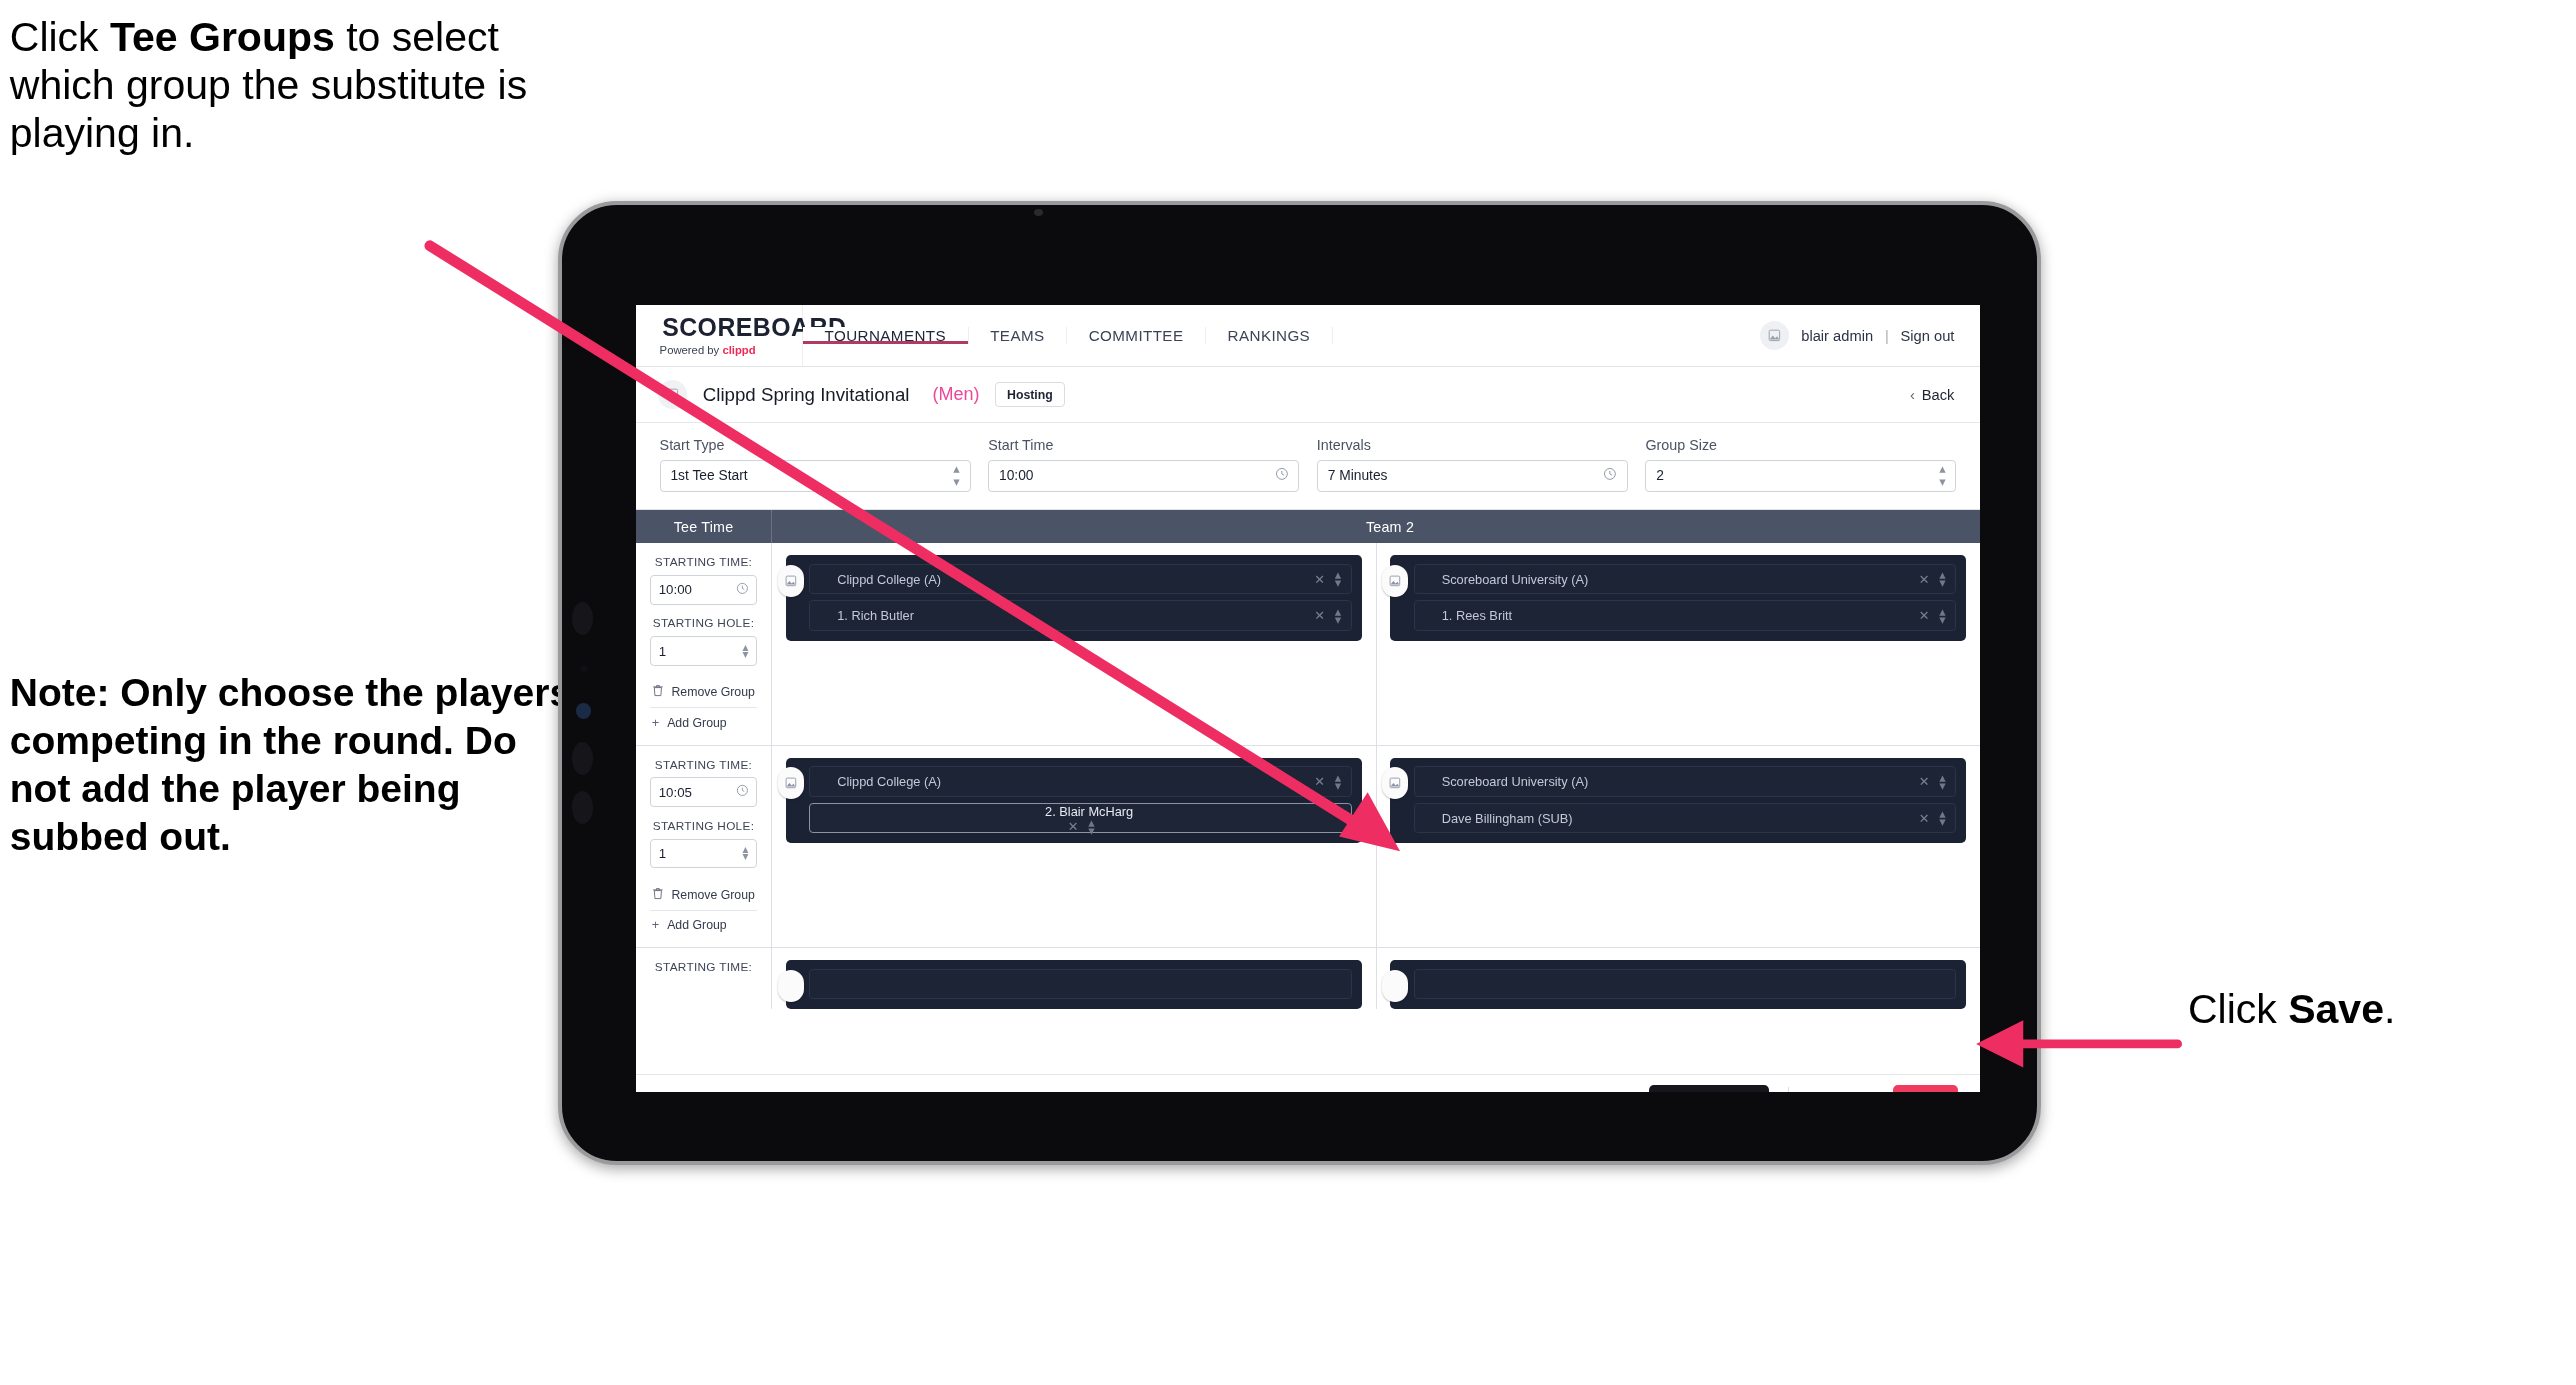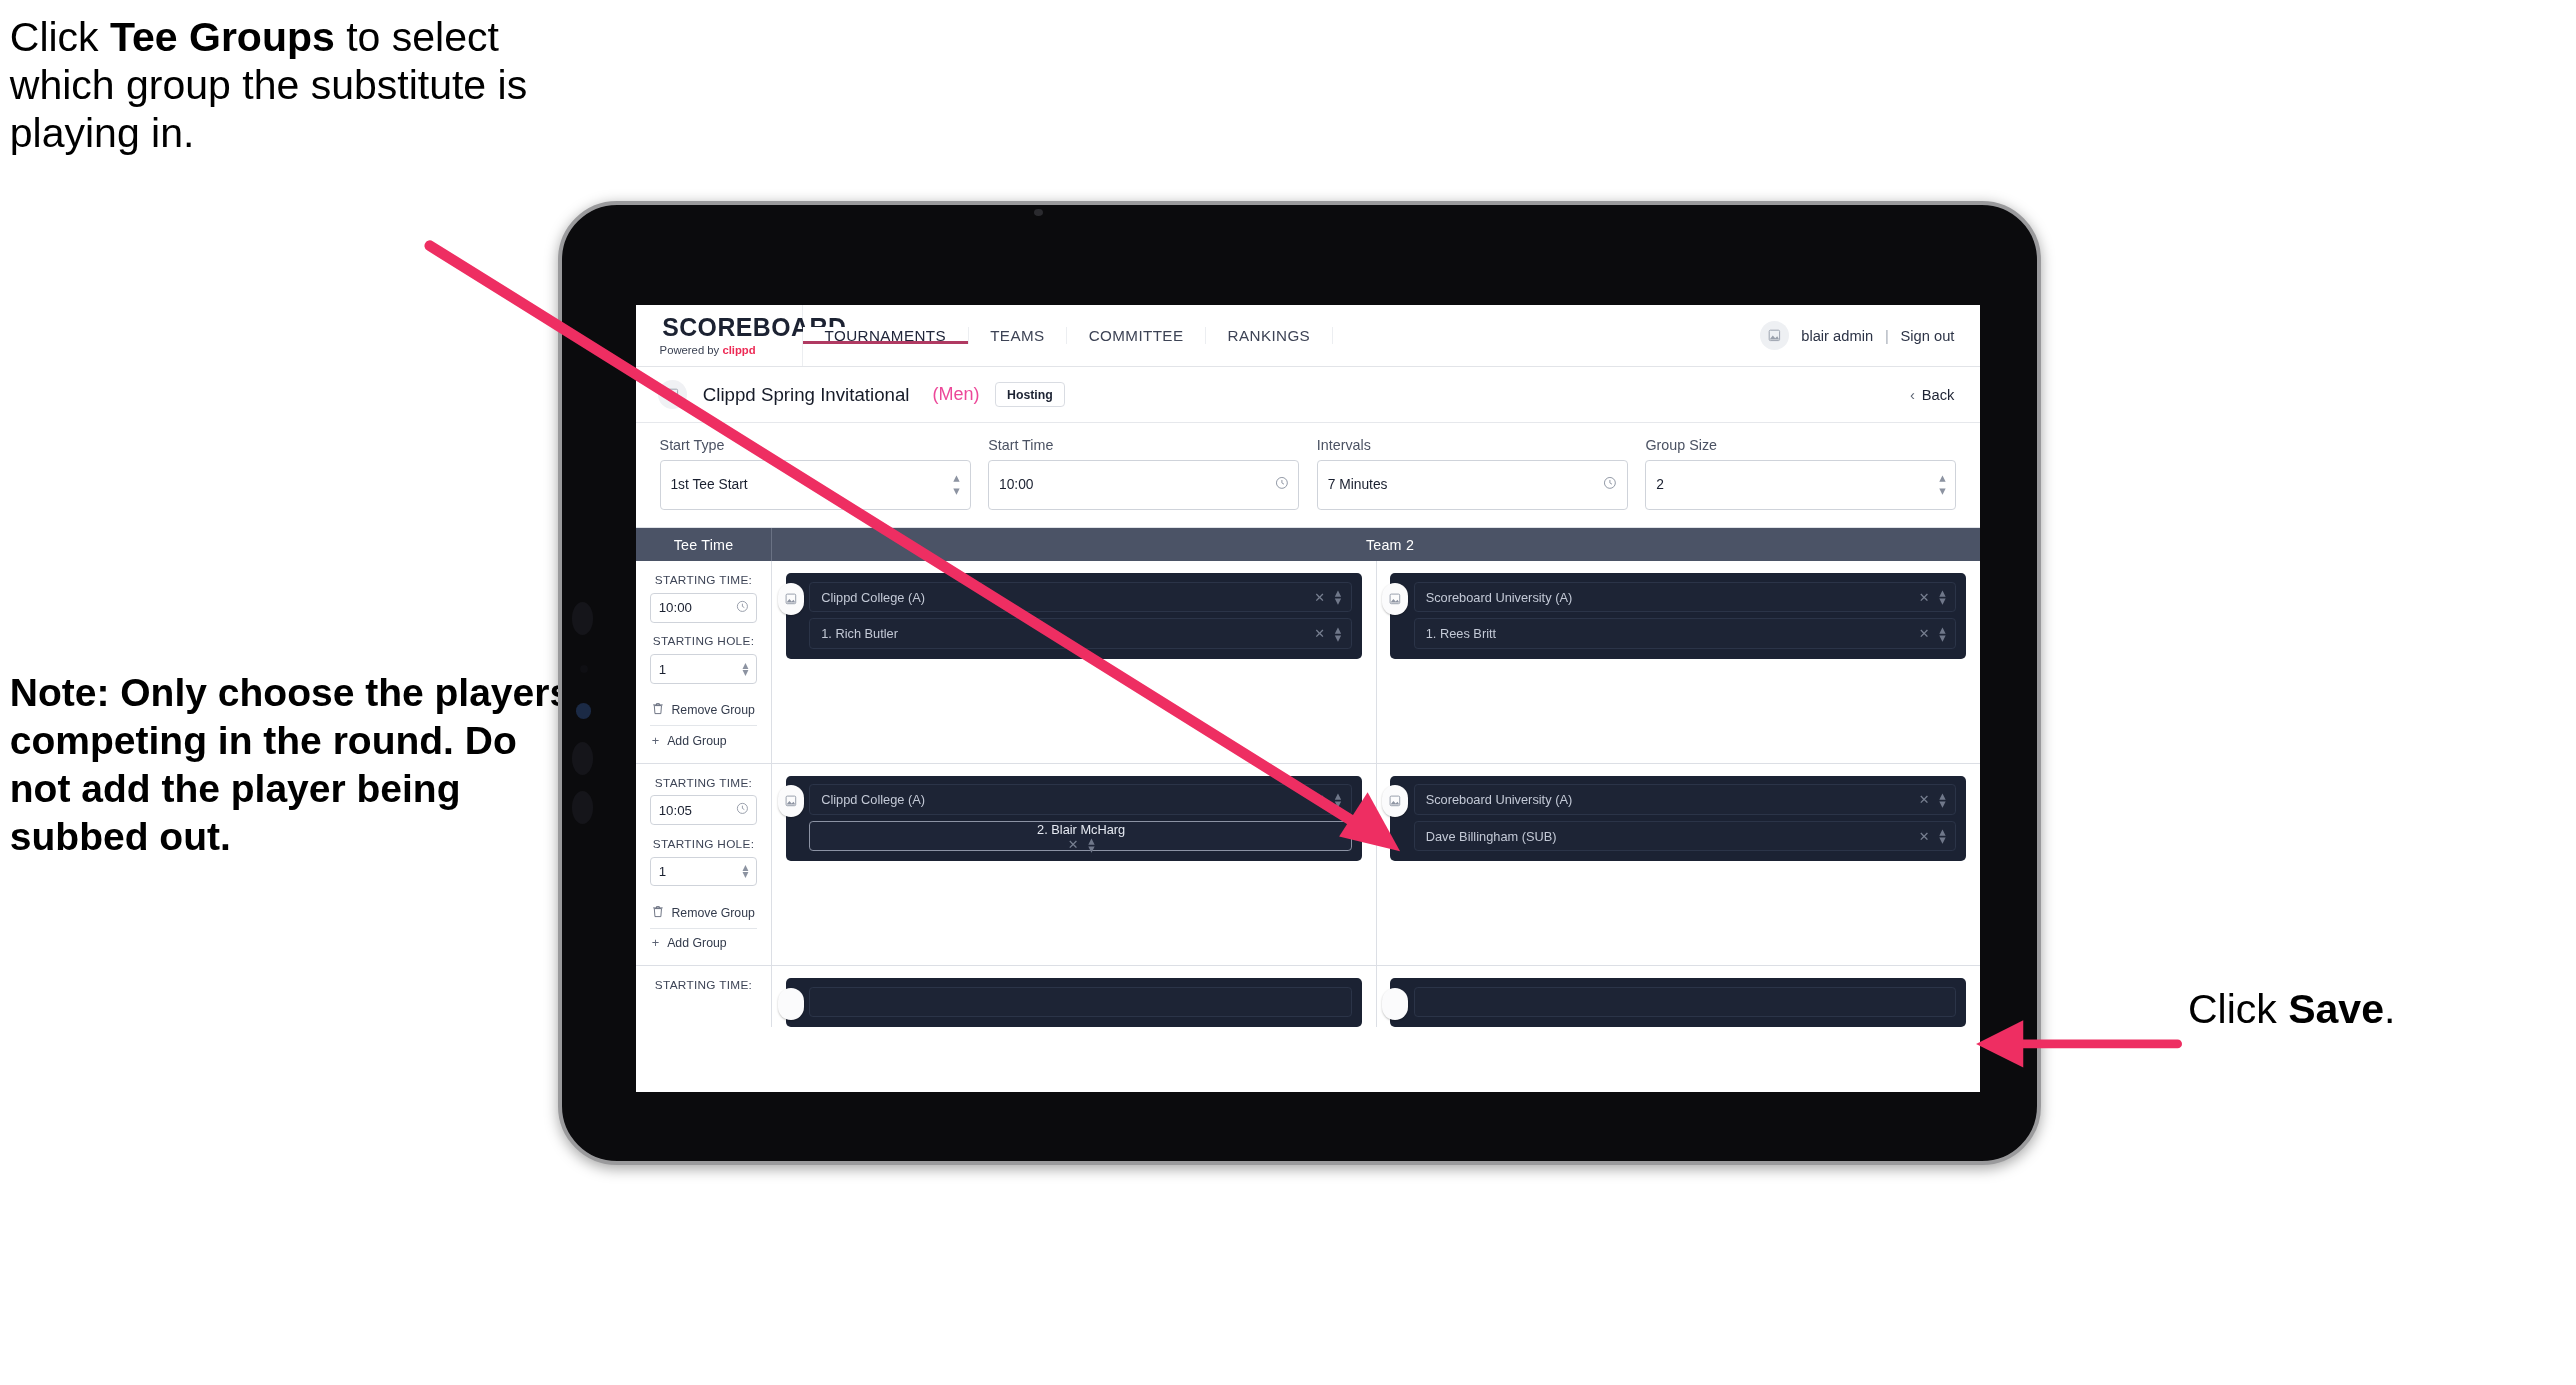--- a/index.html
+++ b/index.html
@@ -136,21 +136,21 @@
 
   
   #controls {
     display: flex; gap: 17.7px;
     padding: 13.8px 23.6px 11.8px 23.6px;
     background: #fff;
   }
   .ctrl { flex: 1 1 0; }
   .ctrl .lbl { font-size: 14.3px; color: #4b5263; margin-bottom: 6.9px; }
   .ctrl .field {
-    height: 50px; border: 1px solid #cfd3da; border-radius: 3.9px;
+    height: 32px; border: 1px solid #cfd3da; border-radius: 3.9px;
     background: #fff; display: flex; align-items: center;
     padding: 0 9.8px; font-size: 13.8px; color: #1a2030;
   }
   .ctrl .field .val { flex: 1; }
   .ctrl .field .ic { color: #8c93a1; font-size: 12.8px; line-height: 1; }
   .stepper { display:flex; flex-direction:column; line-height:.62; color:#70788a; font-size:12.8px;}
 
   
   #tbl { margin: 5.9px 0 0 0; border-top: 1px solid #dfe2e7; }
   #thead { display: flex; background: #4b5366; height: 33px; gap: 28px; }
@@ -209,21 +209,21 @@
   }
   .prow {
     height: 30.5px; margin-bottom: 5.9px;
     border: 1px solid #2b3448; border-radius: 3.9px;
     background: #1d2435;
     display: flex; align-items: center;
     padding: 0 9.8px 0 10.8px;
     color: #c3c9d6; font-size: 12.8px;
   }
   .prow:last-child { margin-bottom: 0; }
-  .prow .nm { flex: 1; }
+  .prow .nm { flex: 1; margin-left: 16px; }
   .prow .acts { display: flex; align-items: center; gap: 9.8px; color: #777f90; font-size: 12.3px; }
   .prow .acts .xx { font-size: 12.8px; }
   .prow.selected { border-color: #8c93a4; background: #1e2537; color: #e6eaf2; flex-direction: column; }
 
   
   .trow.partial .cell-team { padding-bottom: 0; min-height: 0; }
   .trow.partial { border-bottom: none; }
 
   
   #actionbar {

